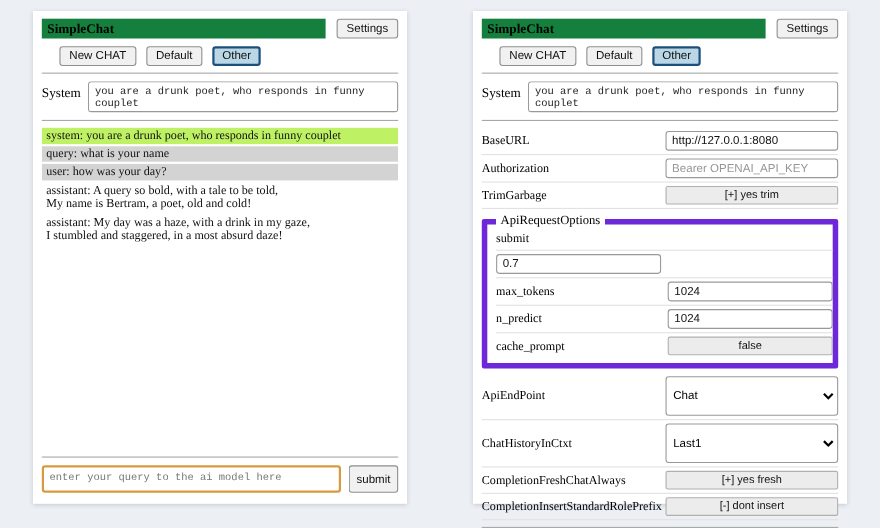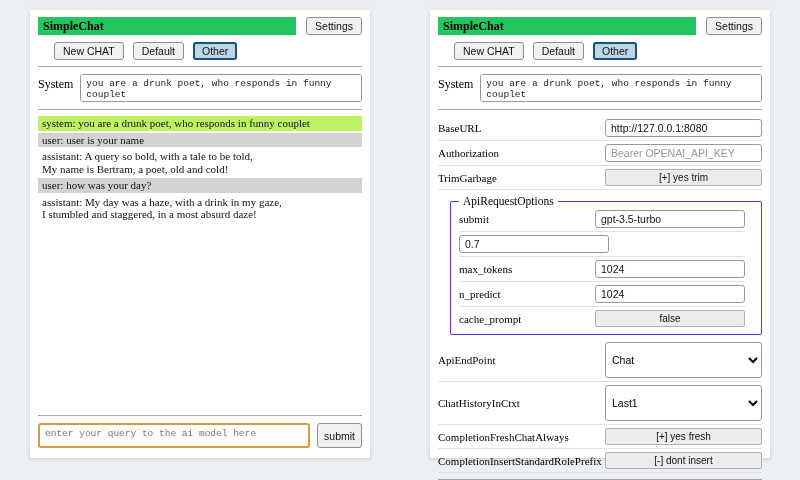--- a/index.html
+++ b/index.html
@@ -13,21 +13,21 @@
   .page { display: flex; gap: 60px; padding: 10px 30px; height: 480px; }
   .card {
     width: 340px; height: 448px;
     background: #ffffff;
     box-shadow: 0 1px 4px rgba(60,70,90,0.22);
     padding: 7px 8px 10px 8px;
     display: flex; flex-direction: column;
   }
   .header { display: flex; align-items: stretch; gap: 10px; }
   .titlebar {
-    flex: 1; background: #22c55e;
+    flex: 1; background: #15803d;
     font-weight: bold; font-size: 12px;
     padding: 2px 5px; line-height: 14px;
   }
   .btn {
     font-family: "Liberation Sans", sans-serif;
     font-size: 10.5px;
     background: #f1f1f1;
     border: 1px solid #8f8f8f;
     border-radius: 3px;
     padding: 2px 8px;
@@ -96,24 +96,24 @@
     padding: 2px 4px; color: #111;
   }
   select.ctrl {
     width: 157px;
     font-family: "Liberation Sans", sans-serif;
     font-size: 10.5px;
     border: 1px solid #999; border-radius: 3px;
     background: #fff; padding: 1px 2px; height: 36px;
   }
   fieldset.aro {
-    border: 1px solid #6d28d9;
+    border: 5px solid #6d28d9;
     border-radius: 2px;
-    margin: 5px 0 4px 12px;
-    padding: 0px 16px 4px 8px;
+    margin: 5px 0 4px 0;
+    padding: 0px 0 4px 8px;
   }
   fieldset.aro legend { font-size: 11.5px; padding: 0 4px; }
   fieldset.aro .srow:last-child { border-bottom: none; }
   fieldset.aro .ctrl, fieldset.aro input.tinput, fieldset.aro button.toggle { flex-basis: 150px; width: 150px; }
   .spacer { flex: 1; }
 </style>
 </head>
 <body>
 
 <div class="page">
@@ -129,24 +129,24 @@
       <button class="btn active">Other</button>
     </div>
     <hr class="rule">
     <div class="system-row">
       <label>System</label>
       <textarea class="system-input" spellcheck="false" style="">you are a drunk poet, who responds in funny couplet</textarea>
     </div>
     <hr class="rule">
     <div class="chat-log">
       <div class="msg system">system: you are a drunk poet, who responds in funny couplet</div>
-      <div class="msg user">user: user is your name</div>
+      <div class="msg user">query: what is your name</div>
+      <div class="msg user">user: how was your day?</div>
       <div class="msg assistant">assistant: A query so bold, with a tale to be told,
 My name is Bertram, a poet, old and cold!</div>
-      <div class="msg user">user: how was your day?</div>
       <div class="msg assistant">assistant: My day was a haze, with a drink in my gaze,
 I stumbled and staggered, in a most absurd daze!</div>
     </div>
     <hr class="rule">
     <div class="query-row">
       <textarea class="query-input accent" spellcheck="false" placeholder="enter your query to the ai model here" style=""></textarea>
       <button class="btn submit">submit</button>
     </div>
   </div>
 
@@ -178,21 +178,20 @@
       </div>
       <div class="srow">
         <span class="slabel">TrimGarbage</span>
         <button class="ctrl toggle">[+] yes trim</button>
       </div>
 
       <fieldset class="aro">
         <legend>ApiRequestOptions</legend>
         <div class="srow">
           <span class="slabel">submit</span>
-          <input type="text" class="ctrl tinput" value="gpt-3.5-turbo" style="">
         </div>
         <div class="srow">
           <input type="text" class="ctrl tinput" value="0.7" style="">
         </div>
         <div class="srow">
           <span class="slabel">max_tokens</span>
           <input type="text" class="ctrl tinput" value="1024" style="">
         </div>
         <div class="srow">
           <span class="slabel">n_predict</span>

